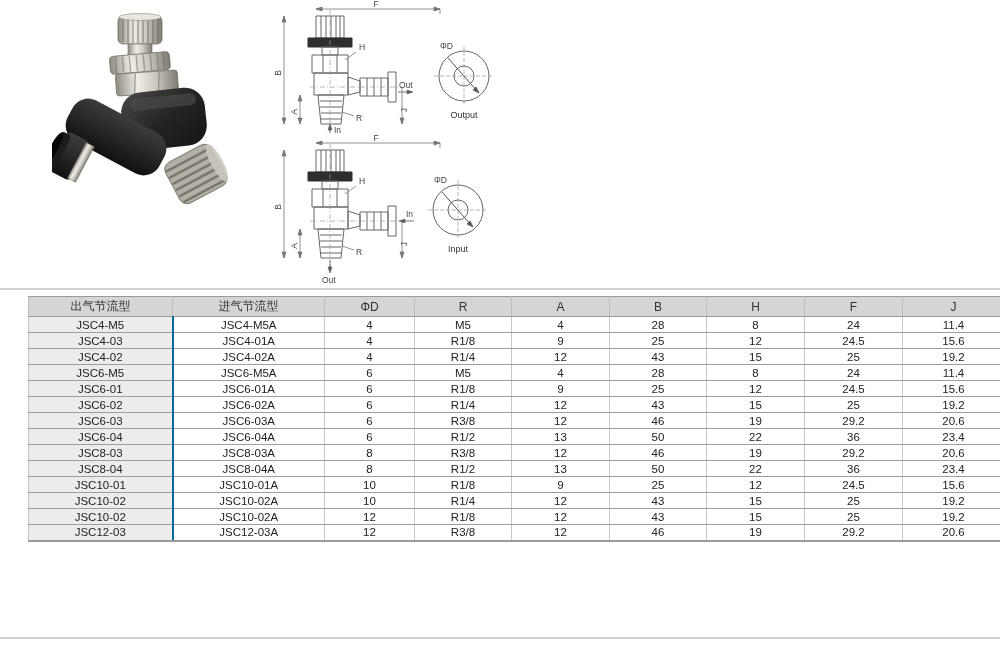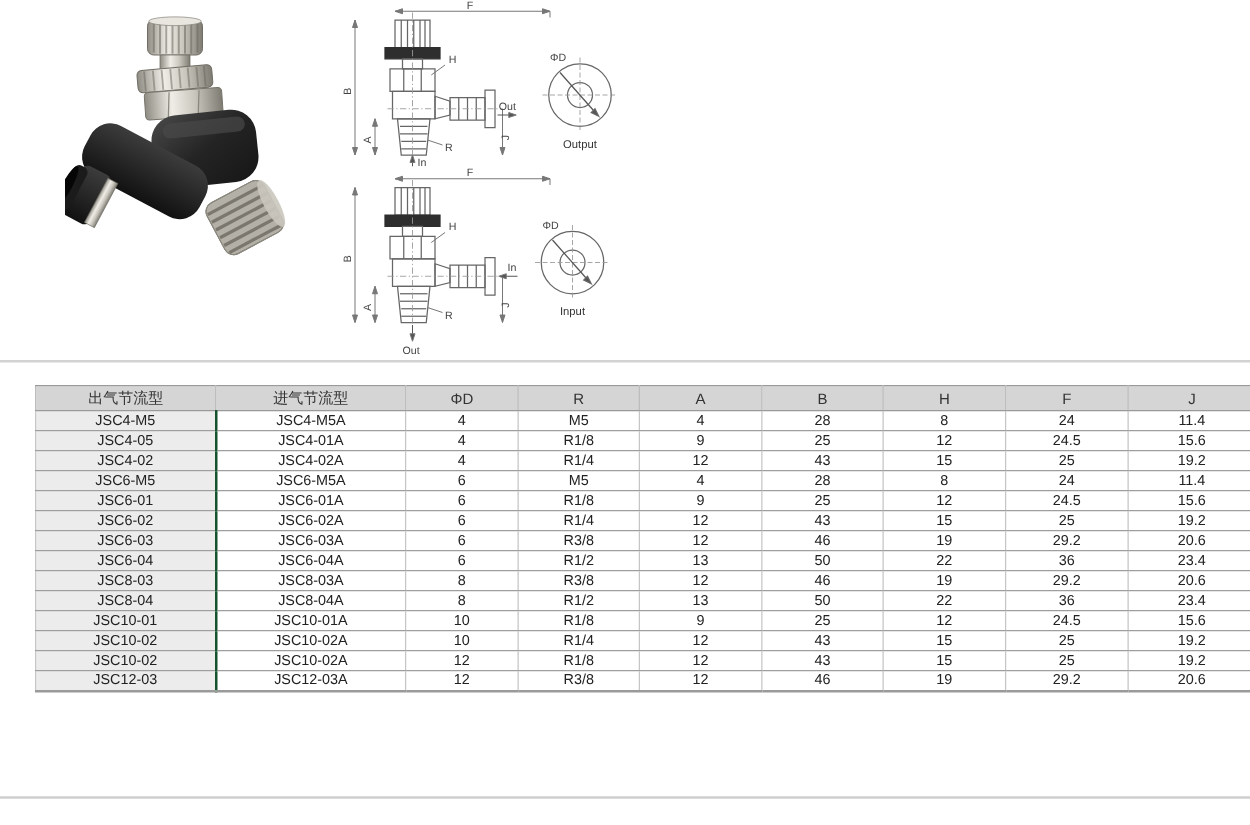--- a/index.html
+++ b/index.html
@@ -14,33 +14,33 @@
   .drawing-2 { position:absolute; left:268px; top:132px; width:240px; height:152px; }
   .drw text { font-family:"Liberation Sans", sans-serif; font-size:8.5px; fill:#444; }
   .drw .cap { font-size:9px; fill:#333; }
   .drw line, .drw path, .drw rect, .drw polygon, .drw circle, .drw polyline { vector-effect:non-scaling-stroke; }
 
   
   .rule-top { position:absolute; left:0; top:288px; width:1000px; height:2px; background:#d2d2d2; }
   .rule-bottom { position:absolute; left:0; top:637px; width:1000px; height:2px; background:#cfcfcf; }
 
   
-  .table-wrap { position:absolute; left:14px; top:308px; width:976px;padding-left:14px; }
+  .table-wrap { position:absolute; left:14px; top:296px; width:976px;padding-left:14px; }
   table { width:976px; border-collapse:collapse; table-layout:fixed; }
   th {
     background:#d5d5d5; height:20px; font-weight:normal; font-size:12px; color:#333;
     border:1px solid #9a9a9a; border-left:1px solid #bdbdbd; border-right:1px solid #bdbdbd;
   }
   td {
     height:16px; font-size:11.5px; text-align:center; color:#222; background:#fff;
     border-top:1px solid #9e9e9e; border-bottom:1px solid #9e9e9e;
     border-left:1px solid #c6c6c6; border-right:1px solid #c6c6c6;
     white-space:nowrap; overflow:hidden;
   }
-  td.first { background:#ececec; border-right:2px solid #14532d; }
+  td.first { background:#ececec; border-right:2px solid #0369a1; }
   tr:last-child td { border-bottom:2px solid #9a9a9a; }
 </style>
 </head>
 <body>
 
 <div class="photo-wrap">
   <svg width="188" height="212" viewBox="0 0 188 212">
     <defs>
       <linearGradient id="silverV" x1="0" y1="0" x2="1" y2="0">
         <stop offset="0" stop-color="#8f8c83"></stop>
@@ -315,21 +315,21 @@
           <td>JSC4-M5A</td>
           <td>4</td>
           <td>M5</td>
           <td>4</td>
           <td>28</td>
           <td>8</td>
           <td>24</td>
           <td>11.4</td>
         </tr>
         <tr>
-          <td class="first">JSC4-05</td>
+          <td class="first">JSC4-03</td>
           <td>JSC4-01A</td>
           <td>4</td>
           <td>R1/8</td>
           <td>9</td>
           <td>25</td>
           <td>12</td>
           <td>24.5</td>
           <td>15.6</td>
         </tr>
         <tr>

